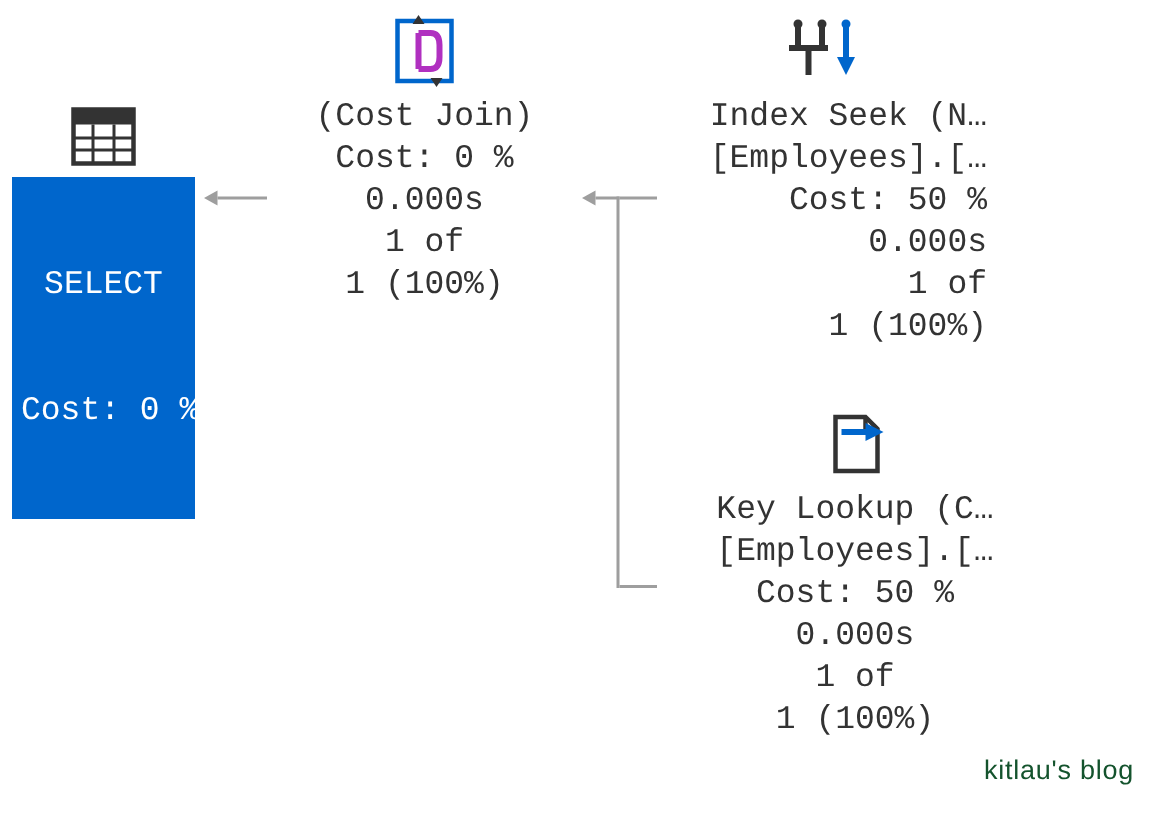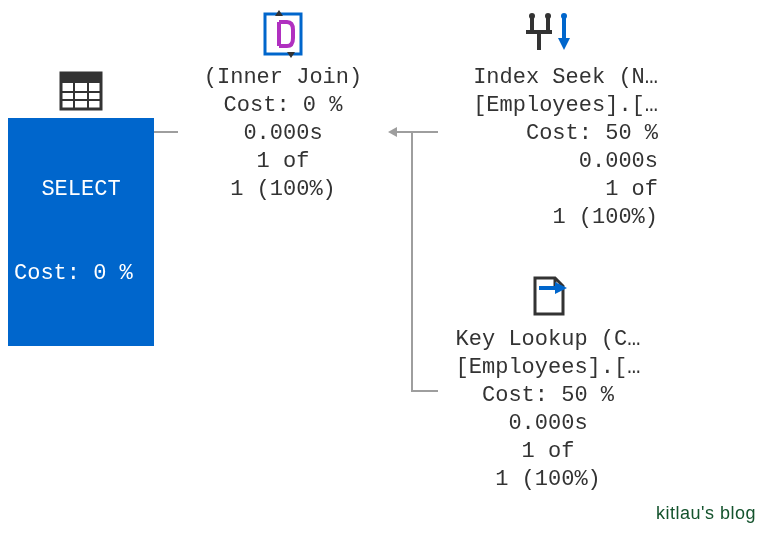--- a/index.html
+++ b/index.html
@@ -21,21 +21,21 @@
 
   <div class="arrow-l" style="left:136px;top:127px;"></div>
   <div class="wire h" style="left:145px;top:131px;width:33px;"></div>
 
   <div class="arrow-l" style="left:388px;top:127px;"></div>
   <div class="wire h" style="left:397px;top:131px;width:16px;"></div>
   <div class="wire v" style="left:411px;top:131px;height:261px;"></div>
   <div class="wire h" style="left:413px;top:131px;width:25px;"></div>
   <div class="wire h" style="left:413px;top:390px;width:25px;"></div>
 
-  <div class="node" style="left:8px;top:70px;width:146px;">
+  <div class="node" style="left:8px;top:70px;width:122px;">
     <div class="icon-wrap">
       <svg width="46" height="42" viewBox="0 0 46 42">
         <rect x="3" y="3" width="40" height="36" fill="#fff" stroke="#333" stroke-width="3"></rect>
         <rect x="3" y="3" width="40" height="10" fill="#333"></rect>
         <line x1="3" y1="22" x2="43" y2="22" stroke="#333" stroke-width="2"></line>
         <line x1="3" y1="30" x2="43" y2="30" stroke="#333" stroke-width="2"></line>
         <line x1="16" y1="13" x2="16" y2="39" stroke="#333" stroke-width="2"></line>
         <line x1="30" y1="13" x2="30" y2="39" stroke="#333" stroke-width="2"></line>
       </svg>
     </div>
@@ -48,21 +48,21 @@
   <div class="node" style="left:178px;top:10px;width:210px;">
     <div class="icon-wrap">
       <svg width="52" height="48" viewBox="0 0 52 48">
         <rect x="8" y="4" width="36" height="40" fill="#fff" stroke="#0066cc" stroke-width="3"></rect>
         <path d="M22 12 L22 36" stroke="#b030c0" stroke-width="4" fill="none"></path>
         <path d="M22 12 L30 12 Q36 12 36 20 L36 28 Q36 36 30 36 L22 36" stroke="#b030c0" stroke-width="4" fill="none"></path>
         <polygon points="18,6 26,6 22,0" fill="#333"></polygon>
         <polygon points="30,42 38,42 34,48" fill="#333"></polygon>
       </svg>
     </div>
-    <div class="label">(Inner Join)</div>
+    <div class="label">(Cost Join)</div>
     <div class="label">Cost: 0 %</div>
     <div class="label">0.000s</div>
     <div class="label">1 of</div>
     <div class="label">1 (100%)</div>
   </div>
 
   <div class="node" style="left:438px;top:10px;width:220px;text-align:right;">
     <div class="icon-wrap">
       <svg width="52" height="48" viewBox="0 0 52 48">
         <line x1="10" y1="6" x2="10" y2="20" stroke="#333" stroke-width="4"></line>
@@ -77,21 +77,21 @@
       </svg>
     </div>
     <div class="label">Index Seek (N…</div>
     <div class="label">[Employees].[…</div>
     <div class="label">Cost: 50 %</div>
     <div class="label">0.000s</div>
     <div class="label">1 of</div>
     <div class="label">1 (100%)</div>
   </div>
 
-  <div class="node" style="left:438px;top:272px;width:220px;">
+  <div class="node" style="left:460px;top:272px;width:220px;">
     <div class="icon-wrap">
       <svg width="50" height="48" viewBox="0 0 50 48">
         <path d="M12 6 L32 6 L40 14 L40 42 L12 42 Z" fill="#fff" stroke="#333" stroke-width="3"></path>
         <path d="M32 6 L32 14 L40 14" fill="none" stroke="#333" stroke-width="3"></path>
         <line x1="16" y1="16" x2="34" y2="16" stroke="#0066cc" stroke-width="4"></line>
         <polygon points="32,10 32,22 44,16" fill="#0066cc"></polygon>
       </svg>
     </div>
     <div class="label">Key Lookup (C…</div>
     <div class="label">[Employees].[…</div>

